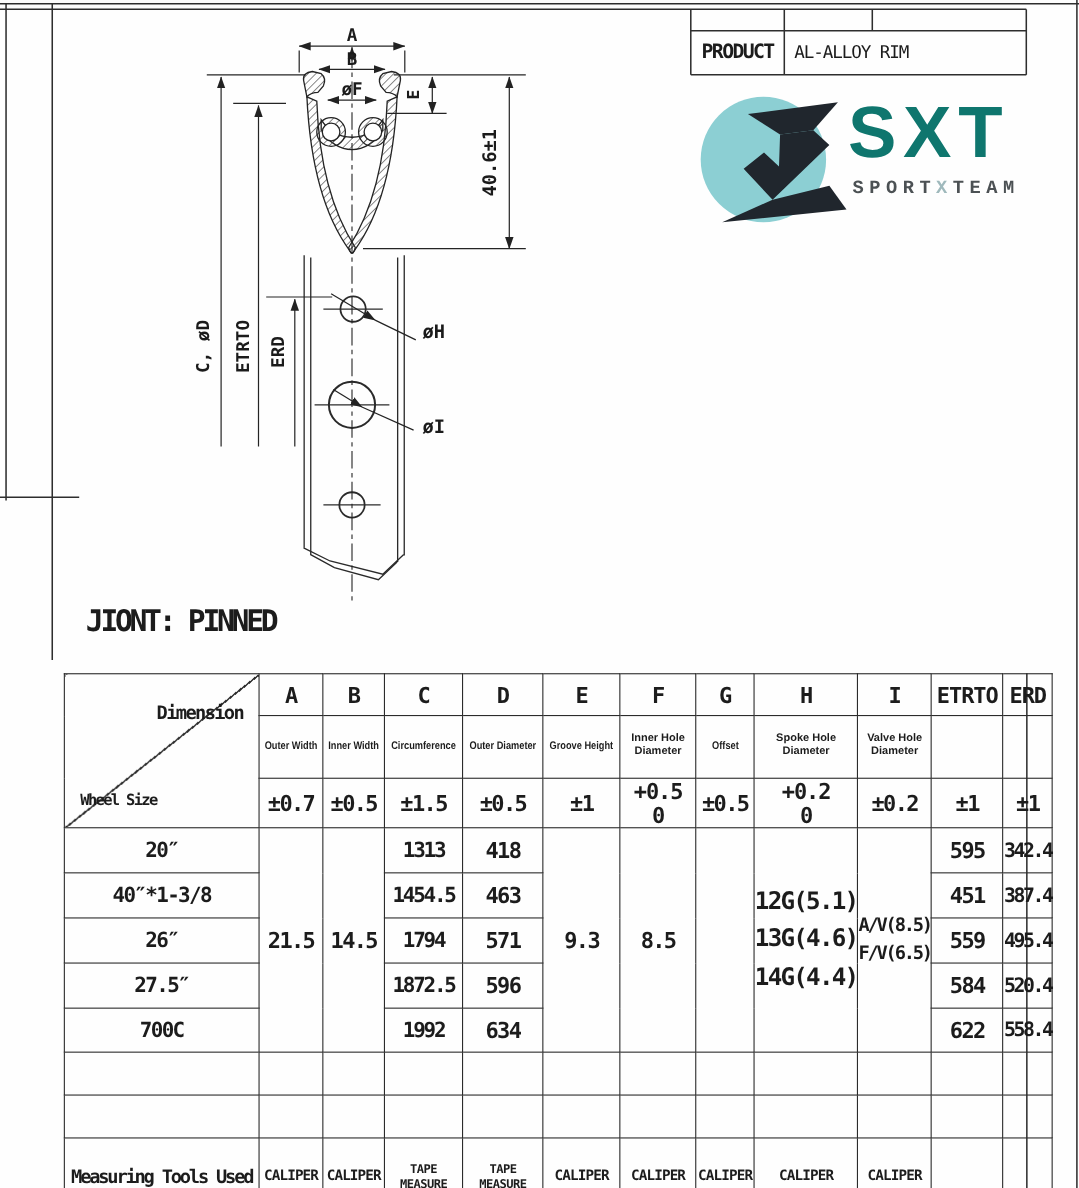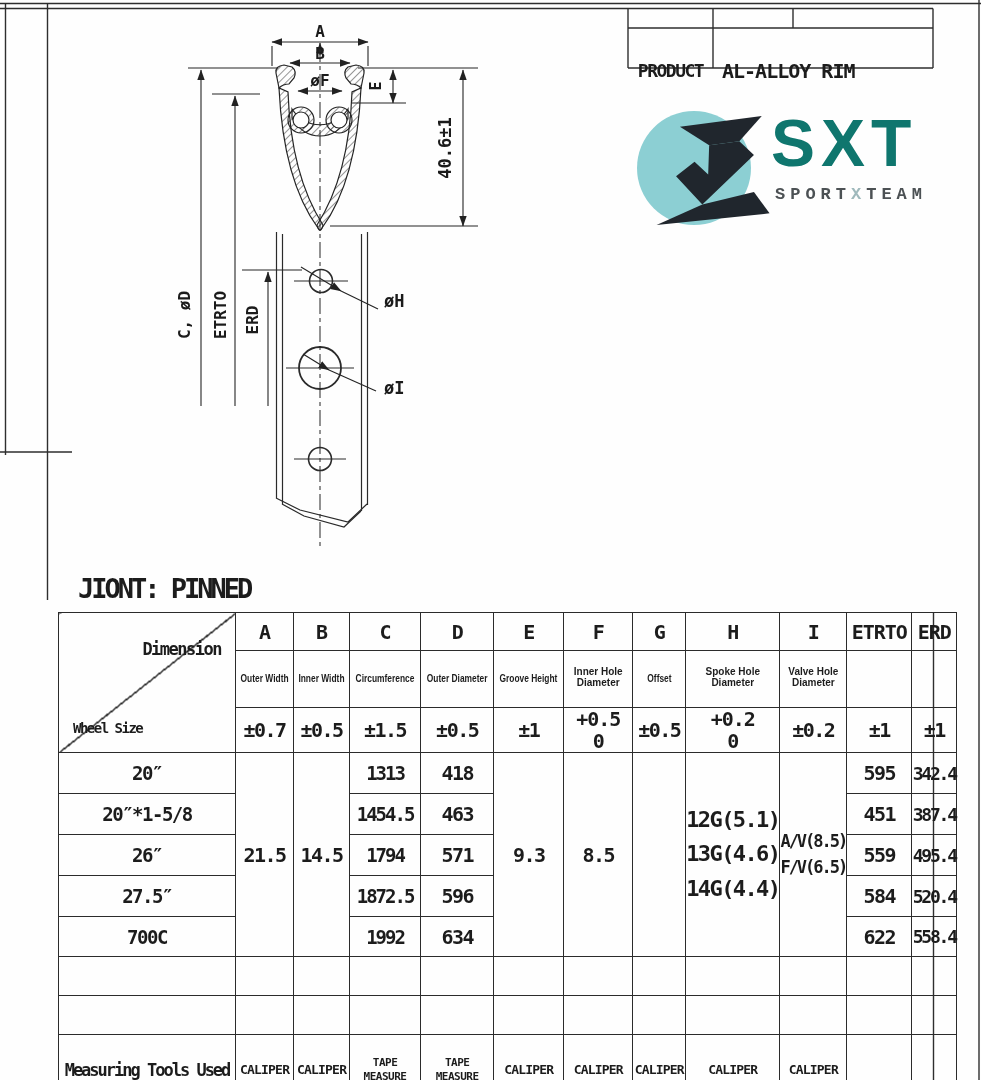--- a/index.html
+++ b/index.html
@@ -1,25 +1,25 @@
 <!DOCTYPE html>
 <html><head>
 <meta charset="utf-8">
 <style>
   html,body{margin:0;padding:0;background:#e8e8e8;}
   #page{position:relative;width:981px;height:1080px;background:#fefefe;overflow:hidden;
         font-family:"DejaVu Sans Mono","Liberation Mono",monospace;color:#1c1c1c;}
   #lineart{position:absolute;left:0;top:0;width:981px;height:1080px;}
-  .abs{position:absolute;margin-top:23px;}
+  .abs{position:absolute;}
 
   
   .product-label{left:628px;top:28px;width:85px;height:40px;line-height:40px;text-align:center;
                  font-size:18px;font-weight:bold;letter-spacing:-1.5px;}
   .product-value{left:722px;top:28px;width:210px;height:56px;line-height:40px;
-                 font-size:20px;font-weight:bold;letter-spacing:-1px;}
+                 font-size:16px;font-weight:normal;letter-spacing:-1px;}
 
   
   .logo{left:637px;top:86px;width:300px;height:118px;}
   .logo-circle{position:absolute;left:0;top:2px;width:114px;height:114px;border-radius:50%;background:#8ccfd3;}
   .logo-mark{position:absolute;left:8px;top:6px;width:140px;height:112px;}
   .logo-name{position:absolute;left:134px;top:-4px;width:170px;font-family:"Liberation Sans",sans-serif;
              font-weight:bold;font-size:66px;letter-spacing:6px;color:#0f766e;}
   .logo-tagline{position:absolute;left:138px;top:76px;font-family:Liberation Mono, monospace;
                 font-weight:bold;font-size:17px;letter-spacing:5px;color:#4c5154;white-space:nowrap;}
   .logo-tagline .tag-x{color:#9fb9bc;}
@@ -254,21 +254,21 @@
             <span>14G(4.4)</span>
       </td>
       <td class="i-cell" rowspan="5">
         <span>A/V(8.5)</span>
             <span>F/V(6.5)</span>
       </td>
       <td class="t-num">595</td>
       <td class="t-num c-erd">342.4</td>
     </tr>
     <tr style="height:41px">
-      <td class="t-size">20″*1-5/8</td>
+      <td class="t-size">40″*1-3/8</td>
       <td class="t-num c-c">1454.5</td>
       <td class="t-num">463</td>
       <td class="t-num">451</td>
       <td class="t-num c-erd">387.4</td>
     </tr>
     <tr style="height:41px">
       <td class="t-size">26″</td>
       <td class="t-num c-c">1794</td>
       <td class="t-num">571</td>
       <td class="t-num">559</td>

